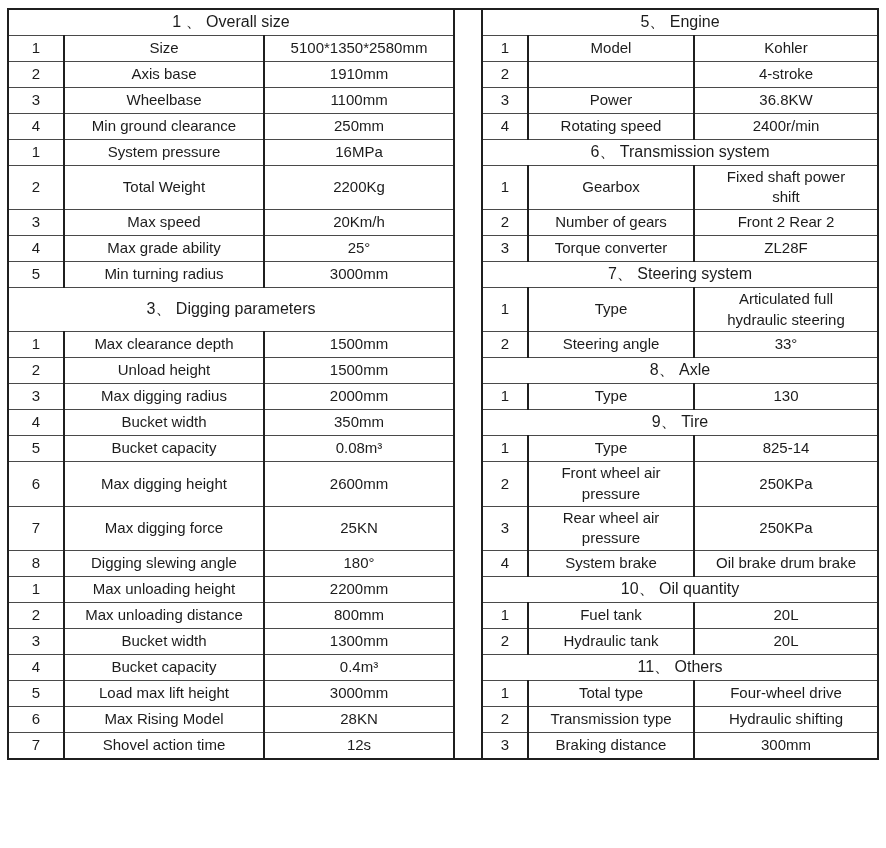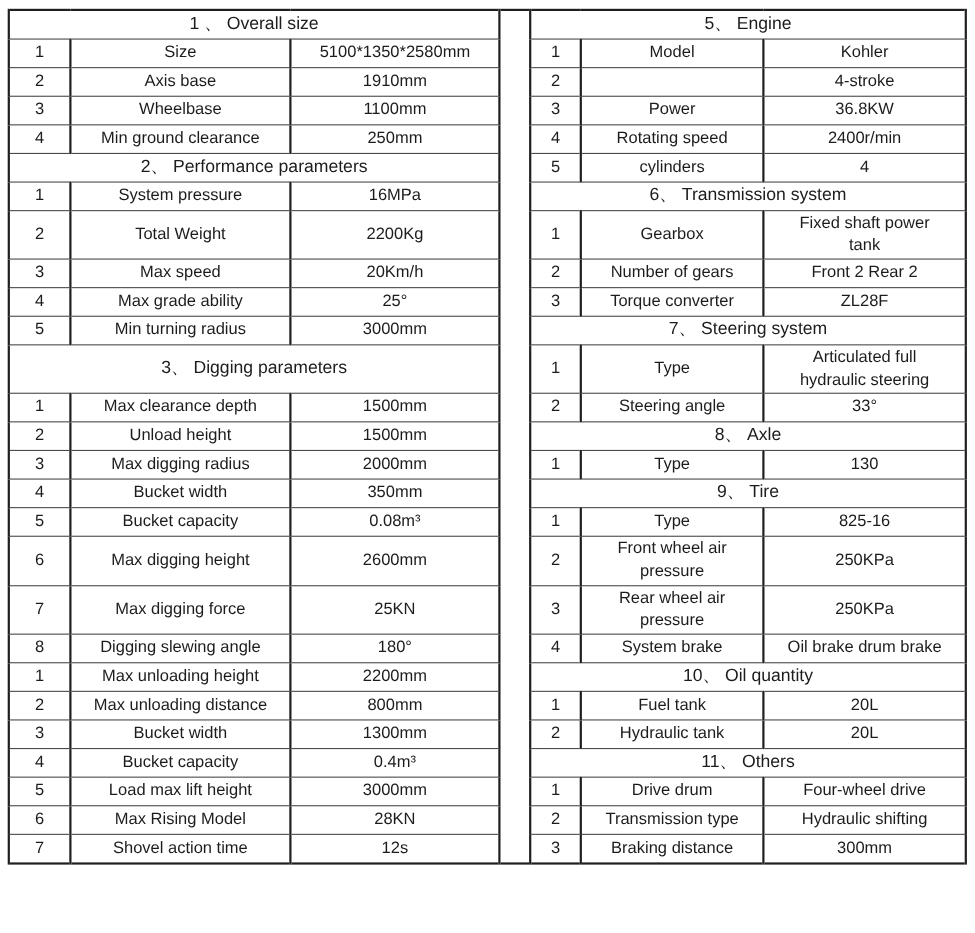--- a/index.html
+++ b/index.html
@@ -99,42 +99,35 @@
         <tr>
           <td class="c-no l">4</td>
           <td class="c-param l">Min ground clearance</td>
           <td class="c-val l">250mm</td>
           <td class="gap"></td>
           <td class="c-no r">4</td>
           <td class="c-param r">Rotating speed</td>
           <td class="c-val r">2400r/min</td>
         </tr>
         <tr>
-          <td colspan="3" class="hdr l">2、 Performance parameters</td>
-          <td class="gap"></td>
-          <td class="c-no r">5</td>
-          <td class="c-param r">cylinders</td>
-          <td class="c-val r">4</td>
-        </tr>
-        <tr>
           <td class="c-no l">1</td>
           <td class="c-param l">System pressure</td>
           <td class="c-val l">16MPa</td>
           <td class="gap"></td>
           <td colspan="3" class="hdr r">6、 Transmission system</td>
         </tr>
         <tr>
           <td class="c-no l">2</td>
           <td class="c-param l">Total Weight</td>
           <td class="c-val l">2200Kg</td>
           <td class="gap"></td>
           <td class="c-no r">1</td>
           <td class="c-param r">Gearbox</td>
           <td class="c-val r">Fixed shaft power
-tank</td>
+shift</td>
         </tr>
         <tr>
           <td class="c-no l">3</td>
           <td class="c-param l">Max speed</td>
           <td class="c-val l">20Km/h</td>
           <td class="gap"></td>
           <td class="c-no r">2</td>
           <td class="c-param r">Number of gears</td>
           <td class="c-val r">Front 2 Rear 2</td>
         </tr>
@@ -194,21 +187,21 @@
           <td class="gap"></td>
           <td colspan="3" class="hdr r">9、 Tire</td>
         </tr>
         <tr>
           <td class="c-no l">5</td>
           <td class="c-param l">Bucket capacity</td>
           <td class="c-val l">0.08m³</td>
           <td class="gap"></td>
           <td class="c-no r">1</td>
           <td class="c-param r">Type</td>
-          <td class="c-val r">825-16</td>
+          <td class="c-val r">825-14</td>
         </tr>
         <tr>
           <td class="c-no l">6</td>
           <td class="c-param l">Max digging height</td>
           <td class="c-val l">2600mm</td>
           <td class="gap"></td>
           <td class="c-no r">2</td>
           <td class="c-param r">Front wheel air
 pressure</td>
           <td class="c-val r">250KPa</td>
@@ -263,21 +256,21 @@
           <td class="c-val l">0.4m³</td>
           <td class="gap"></td>
           <td colspan="3" class="hdr r">11、 Others</td>
         </tr>
         <tr>
           <td class="c-no l">5</td>
           <td class="c-param l">Load max lift height</td>
           <td class="c-val l">3000mm</td>
           <td class="gap"></td>
           <td class="c-no r">1</td>
-          <td class="c-param r">Drive drum</td>
+          <td class="c-param r">Total type</td>
           <td class="c-val r">Four-wheel drive</td>
         </tr>
         <tr>
           <td class="c-no l">6</td>
           <td class="c-param l">Max Rising Model</td>
           <td class="c-val l">28KN</td>
           <td class="gap"></td>
           <td class="c-no r">2</td>
           <td class="c-param r">Transmission type</td>
           <td class="c-val r">Hydraulic shifting</td>

